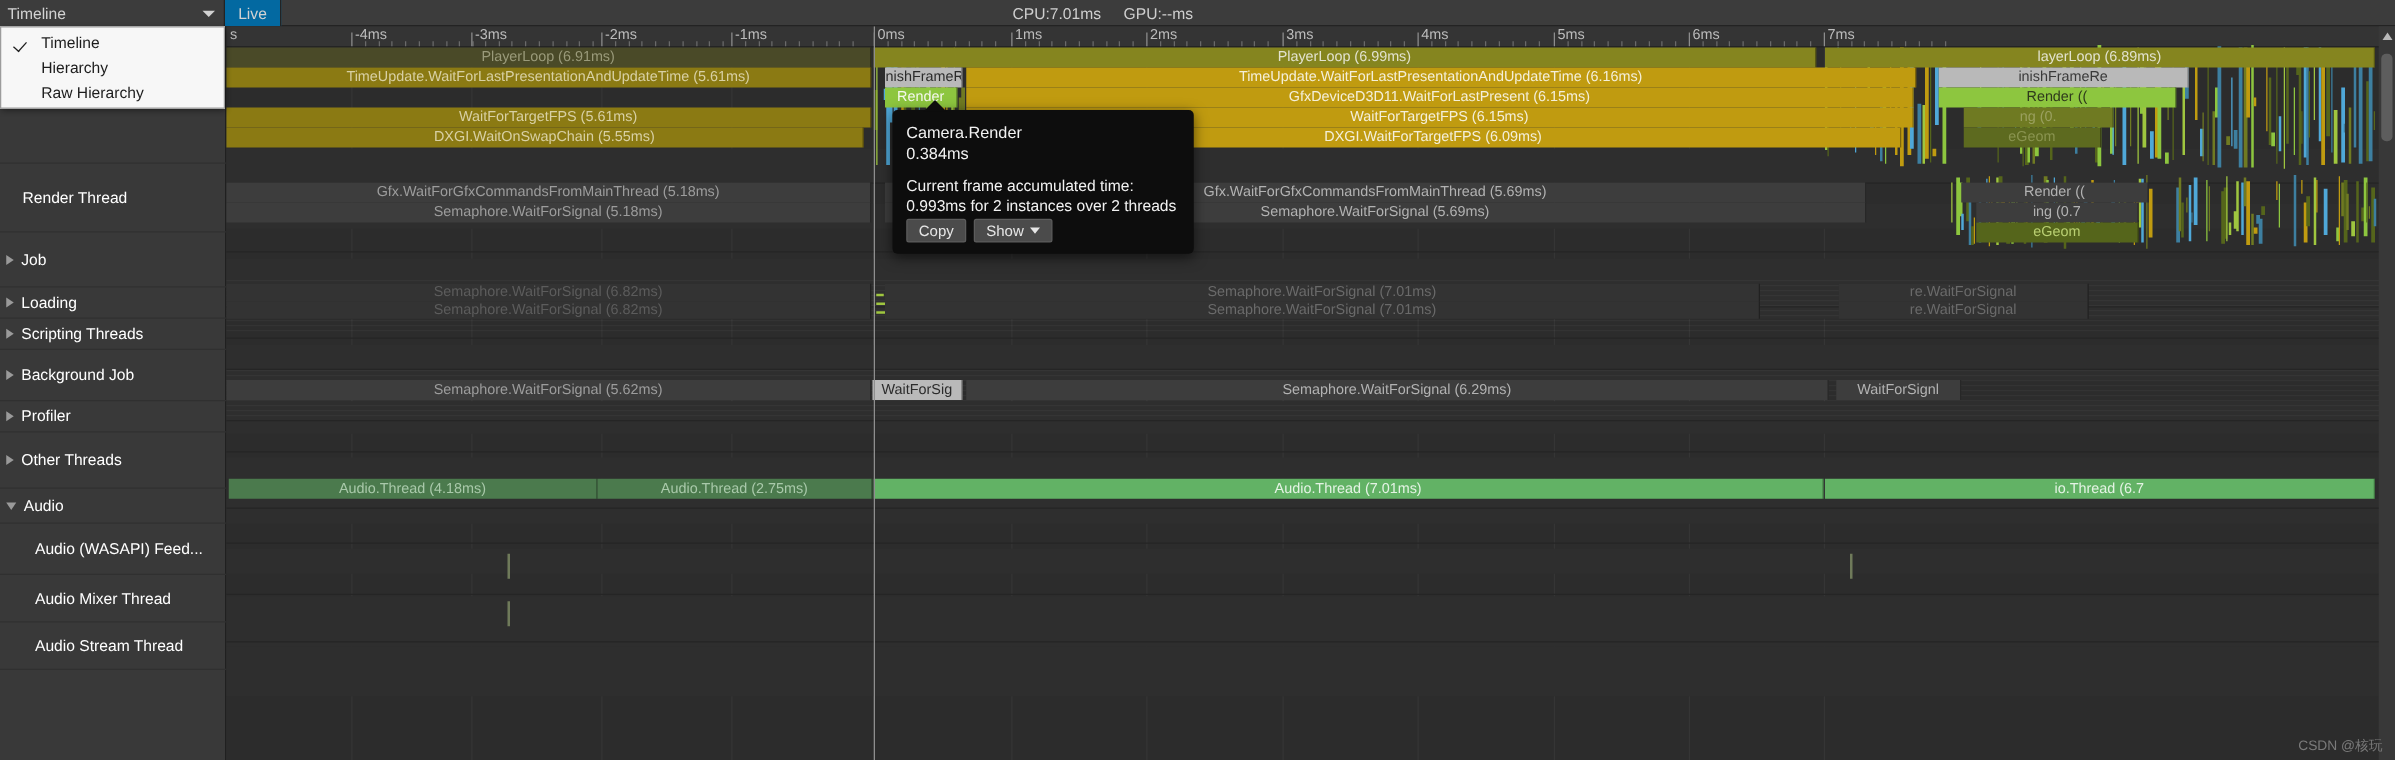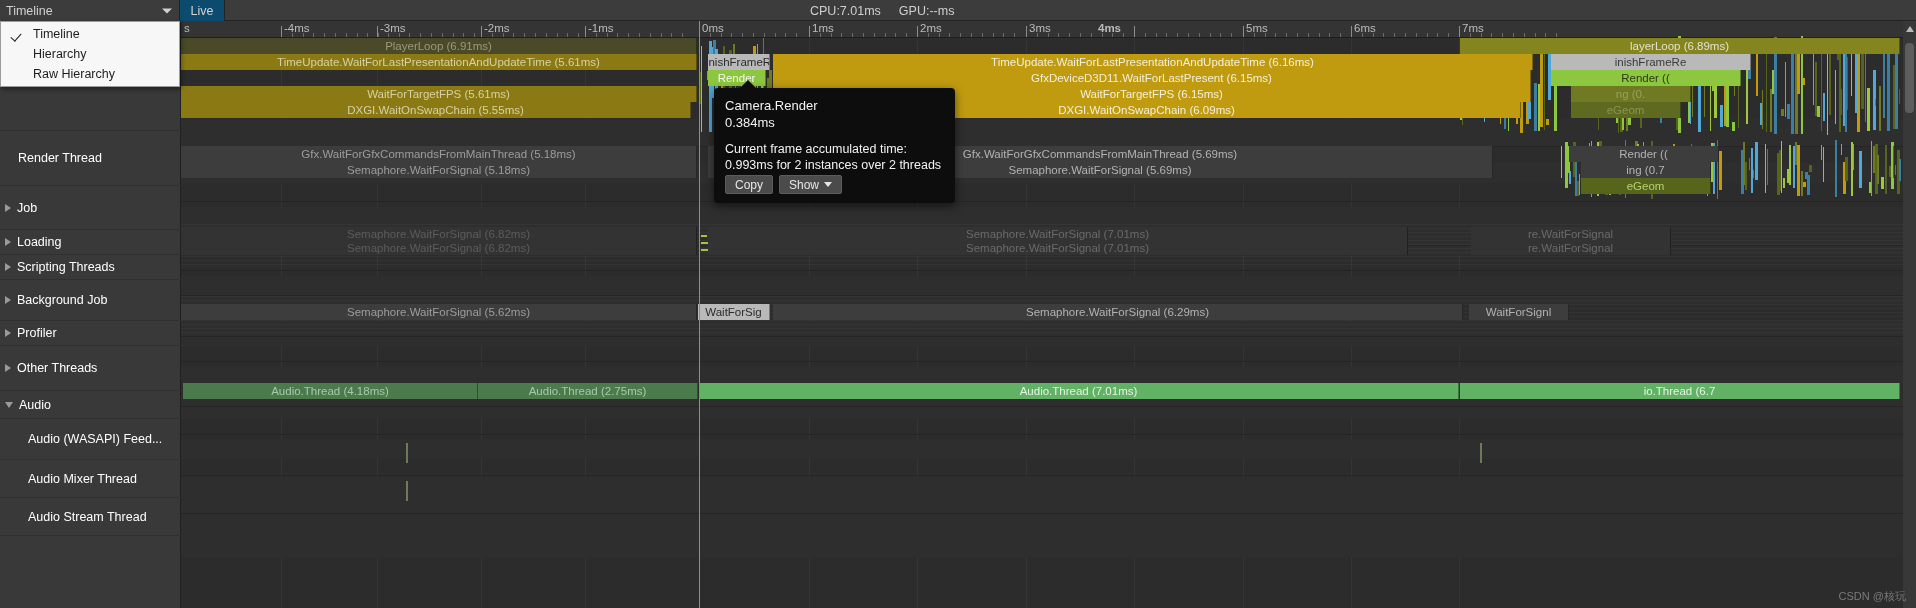--- a/index.html
+++ b/index.html
@@ -24,21 +24,21 @@
     font-size:12.5px; color:#d2d2d2; position:relative;
     border-right:1px solid #232323;
   }
   .view-dropdown .caret {
     position:absolute; right:7px; top:50%; transform:translateY(-50%);
     width:0;height:0;border-left:5px solid transparent;border-right:5px solid transparent;
     border-top:5px solid #d2d2d2;
   }
   .live-btn {
     width:45px; height:21px; display:flex;align-items:center;justify-content:center;
-    font-size:12.5px;color:#d2d2d2;background:#0c4a6e;border-right:1px solid #232323;
+    font-size:12.5px;color:#d2d2d2;background:#0369a1;border-right:1px solid #232323;
   }
   .stats {
     position:absolute; left:810px; top:0; height:21px; display:flex;align-items:center;
     gap:18px; font-size:12.5px; color:#cfcfcf;
   }
 
   
   .menu {
     position:absolute; left:0; top:21px; width:180px;
     background:#f7f7f7; border:1px solid #9c9c9c;
@@ -339,21 +339,21 @@
         <div class="tick minor" style="left: 1375.2px;"></div>
         <div class="tlabel" style="left: 0px;">s</div>
         <div class="tlabel" style="left: 100px;">-4ms</div>
         <div class="tlabel" style="left: 196px;">-3ms</div>
         <div class="tlabel" style="left: 300px;">-2ms</div>
         <div class="tlabel" style="left: 404px;">-1ms</div>
         <div class="tlabel" style="left: 518px;">0ms</div>
         <div class="tlabel" style="left: 628px;">1ms</div>
         <div class="tlabel" style="left: 736px;">2ms</div>
         <div class="tlabel" style="left: 845px;">3ms</div>
-        <div class="tlabel" style="left: 914px; font-weight: bold;">4ms</div>
+        <div class="tlabel" style="left: 953px;">4ms</div>
         <div class="tlabel" style="left: 1062px;">5ms</div>
         <div class="tlabel" style="left: 1170px;">6ms</div>
         <div class="tlabel" style="left: 1278px;">7ms</div>
       </div>
   <div class="vline" style="left: 100px;"></div>
       <div class="vline" style="left: 196px;"></div>
       <div class="vline" style="left: 300px;"></div>
       <div class="vline" style="left: 404px;"></div>
       <div class="vline strong" style="left: 518px;"></div>
       <div class="vline" style="left: 628px;"></div>
@@ -677,41 +677,42 @@
       <div class="noise" style="left: 639px; top: 228px; width: 24px; height: 2px; background: rgb(159, 198, 63);"></div>
       <div class="noise" style="left: 656px; top: 228px; width: 30px; height: 2px; background: rgb(159, 198, 63);"></div>
       <div class="noise" style="left: 673px; top: 228px; width: 6px; height: 2px; background: rgb(159, 198, 63);"></div>
       <div class="noise" style="left: 690px; top: 228px; width: 12px; height: 2px; background: rgb(159, 198, 63);"></div>
       <div class="noise" style="left: 707px; top: 228px; width: 18px; height: 2px; background: rgb(159, 198, 63);"></div>
       <div class="noise" style="left: 225px; top: 422px; width: 2px; height: 20px; background: rgb(111, 122, 90);"></div>
       <div class="noise" style="left: 225px; top: 460px; width: 2px; height: 20px; background: rgb(111, 122, 90);"></div>
       <div class="noise" style="left: 1299px; top: 422px; width: 2px; height: 20px; background: rgb(111, 122, 90);"></div>
       <div class="trow" style="top: 17px; height: 16px;">
         <div class="bar" style="left: 0px; width: 516px; height: 16px; background: rgb(74, 74, 40); color: rgb(154, 154, 122);">PlayerLoop (6.91ms)</div>
+        <div class="bar" style="left: 518px; width: 754px; height: 16px; background: rgb(133, 133, 31); color: rgb(226, 226, 207);">PlayerLoop (6.99ms)</div>
         <div class="bar" style="left: 1279px; width: 440px; height: 16px; background: rgb(133, 133, 31); color: rgb(226, 226, 207);">layerLoop (6.89ms)</div>
       </div>
       <div class="trow" style="top: 33px; height: 16px;">
         <div class="bar" style="left: 0px; width: 516px; height: 16px; background: rgb(139, 122, 19); color: rgb(216, 208, 164);">TimeUpdate.WaitForLastPresentationAndUpdateTime (5.61ms)</div>
         <div class="bar" style="left: 527px; width: 62px; height: 16px; background: rgb(185, 185, 185); color: rgb(43, 43, 43);">inishFrameR</div>
         <div class="bar" style="left: 592px; width: 760px; height: 16px; background: rgb(192, 155, 16); color: rgb(244, 239, 217);">TimeUpdate.WaitForLastPresentationAndUpdateTime (6.16ms)</div>
         <div class="bar" style="left: 1370px; width: 200px; height: 16px; background: rgb(185, 185, 185); color: rgb(58, 58, 58);">inishFrameRe</div>
       </div>
       <div class="trow" style="top: 49px; height: 16px;">
         <div class="bar" style="left: 527px; width: 58px; height: 16px; background: rgb(141, 198, 63); color: rgb(244, 248, 236);">Render</div>
         <div class="bar" style="left: 592px; width: 758px; height: 16px; background: rgb(192, 155, 16); color: rgb(244, 239, 217);">GfxDeviceD3D11.WaitForLastPresent (6.15ms)</div>
         <div class="bar" style="left: 1370px; width: 190px; height: 16px; background: rgb(141, 198, 63); color: rgb(47, 58, 28);">Render ((</div>
       </div>
       <div class="trow" style="top: 65px; height: 16px;">
         <div class="bar" style="left: 0px; width: 516px; height: 16px; background: rgb(139, 122, 19); color: rgb(216, 208, 164);">WaitForTargetFPS (5.61ms)</div>
         <div class="bar" style="left: 592px; width: 758px; height: 16px; background: rgb(192, 155, 16); color: rgb(244, 239, 217);">WaitForTargetFPS (6.15ms)</div>
         <div class="bar" style="left: 1390px; width: 120px; height: 16px; background: rgb(111, 122, 34); color: rgb(154, 160, 95);">ng (0.</div>
       </div>
       <div class="trow" style="top: 81px; height: 16px;">
         <div class="bar" style="left: 0px; width: 510px; height: 16px; background: rgb(139, 122, 19); color: rgb(216, 208, 164);">DXGI.WaitOnSwapChain (5.55ms)</div>
-        <div class="bar" style="left: 592px; width: 748px; height: 16px; background: rgb(192, 155, 16); color: rgb(244, 239, 217);">DXGI.WaitOnSwapChain (6.09ms)</div>
+        <div class="bar" style="left: 592px; width: 748px; height: 16px; background: rgb(192, 155, 16); color: rgb(244, 239, 217);">DXGI.WaitForTargetFPS (6.09ms)</div>
         <div class="bar" style="left: 1390px; width: 110px; height: 16px; background: rgb(93, 106, 31); color: rgb(138, 148, 80);">eGeom</div>
       </div>
       <div class="trow" style="top: 125px; height: 16px;">
         <div class="bar" style="left: 0px; width: 516px; height: 16px; background: rgb(61, 61, 61); color: rgb(156, 156, 156);">Gfx.WaitForGfxCommandsFromMainThread (5.18ms)</div>
         <div class="bar" style="left: 527px; width: 785px; height: 16px; background: rgb(61, 61, 61); color: rgb(178, 178, 178);">Gfx.WaitForGfxCommandsFromMainThread (5.69ms)</div>
         <div class="bar" style="left: 1388px; width: 150px; height: 16px; background: rgb(61, 61, 61); color: rgb(178, 178, 178);">Render ((</div>
       </div>
       <div class="trow" style="top: 141px; height: 16px;">
         <div class="bar" style="left: 0px; width: 516px; height: 16px; background: rgb(61, 61, 61); color: rgb(156, 156, 156);">Semaphore.WaitForSignal (5.18ms)</div>
         <div class="bar" style="left: 527px; width: 785px; height: 16px; background: rgb(61, 61, 61); color: rgb(178, 178, 178);">Semaphore.WaitForSignal (5.69ms)</div>

